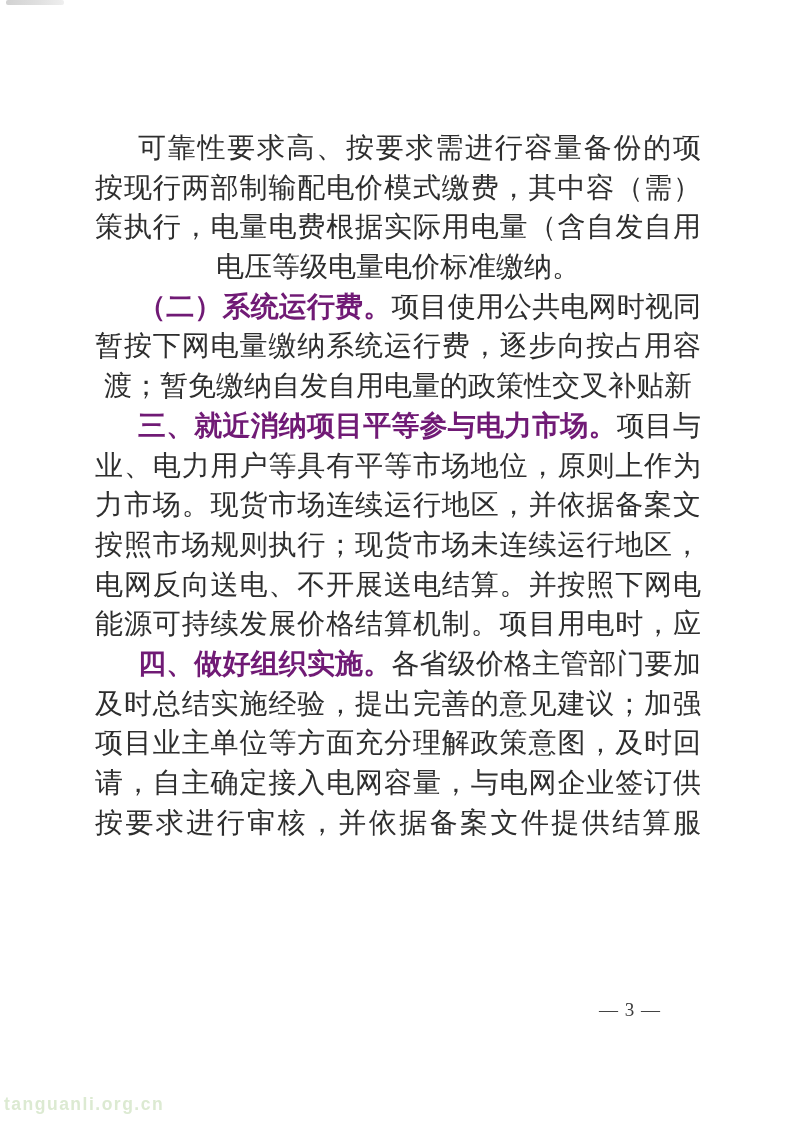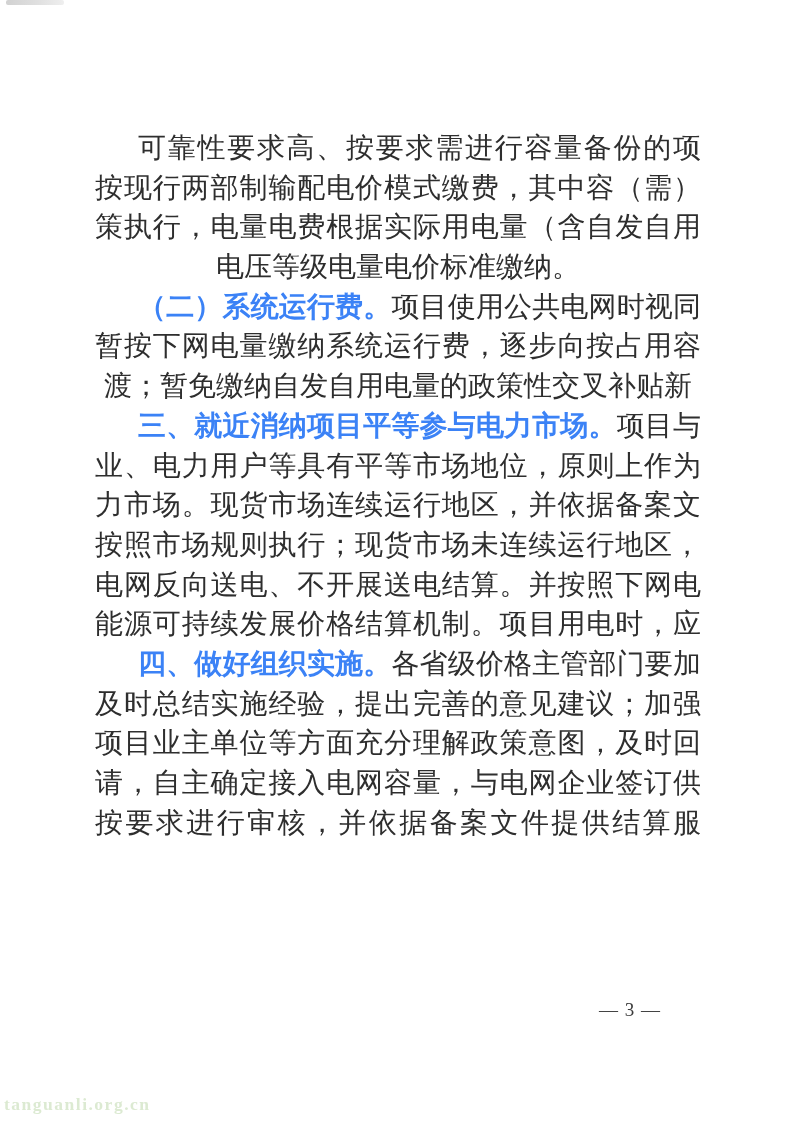--- a/index.html
+++ b/index.html
@@ -38,39 +38,39 @@
     box-sizing: border-box;
   }
   .line.full {
     text-align: justify;
     text-align-last: justify;
   }
   .line.indent { padding-left: 43px; }
   .seg { color: #2e2e2e; }
   .seg.bold {
     font-weight: 700;
-    color: #3b82f6;
+    color: #701a75;
     font-family: "Liberation Sans", sans-serif;
   }
   .page-number {
     position: absolute;
     left: 560px;
     top: 999px;
     width: 140px;
     text-align: center;
     font-size: 19px;
     letter-spacing: 1px;
     color: #3a3a3a;
     font-family: "Liberation Serif", serif;
   }
   .watermark {
     position: absolute;
     left: 4px;
     top: 1094px;
-    font-family: Liberation Serif, serif;
+    font-family: Liberation Sans, sans-serif;
     font-weight: 700;
     font-size: 17.5px;
     letter-spacing: 1.5px;
     color: #dcead2;
   }
 </style>
 </head>
 <body>
 
 <div class="page">

